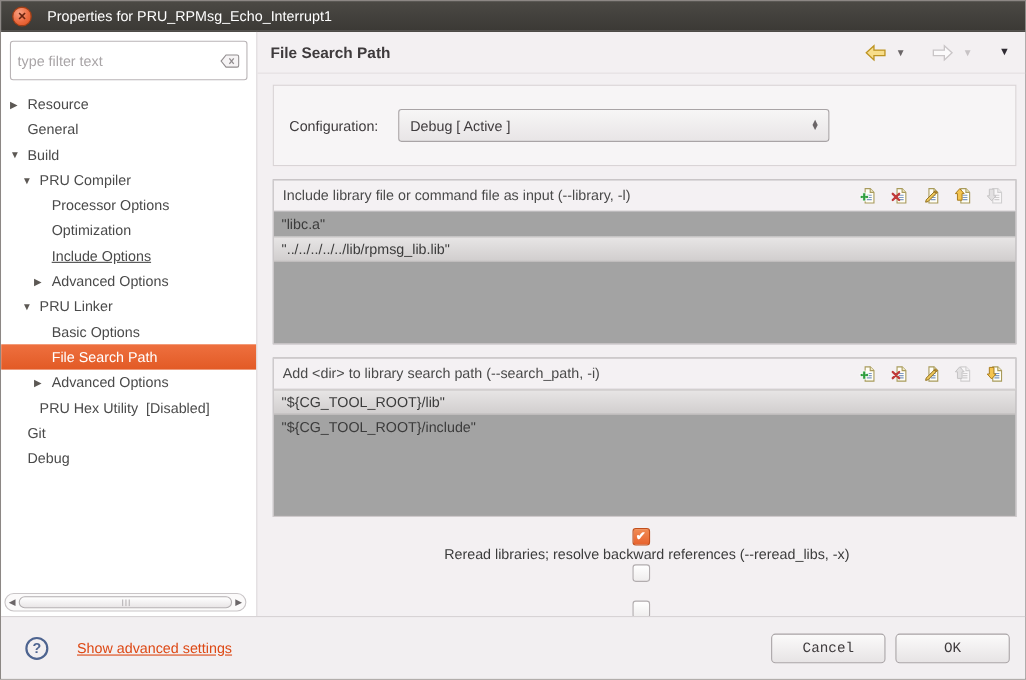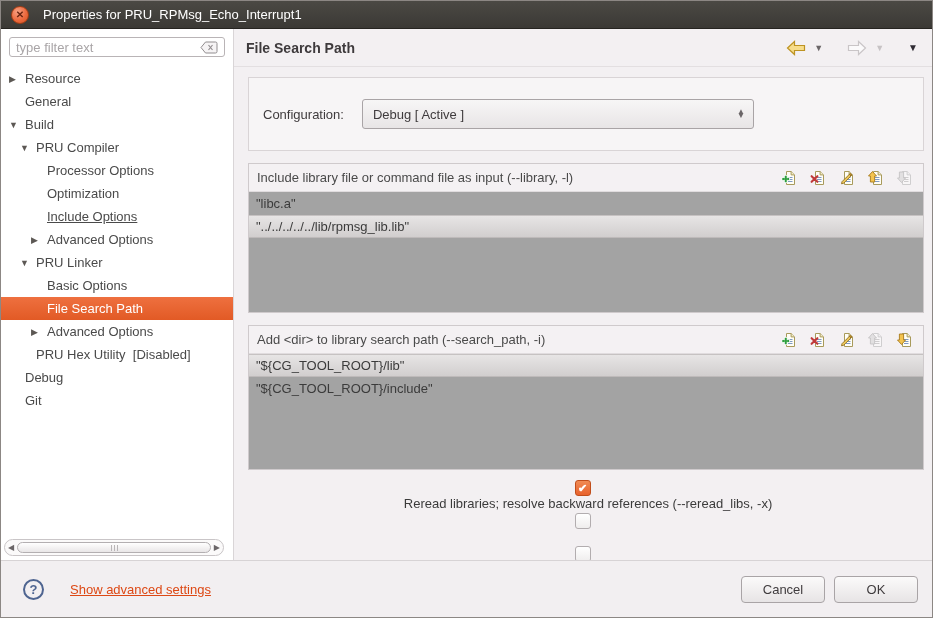--- a/index.html
+++ b/index.html
@@ -15,21 +15,21 @@
                border:1px solid #a33e15; color:#6a2410; font-size:10px; font-weight:bold;
                display:flex; align-items:center; justify-content:center; cursor:default; }
   .win-title { color:#ffffff; font-weight:normal; font-size:13px; margin-left:14px; }
 
   
   .main { flex:1; display:flex; min-height:0; }
 
   
   .sidebar { width:233px; flex:0 0 233px; background:#ffffff; border-right:1px solid #d9d5d7;
              position:relative; padding-top:8px; overflow:hidden; }
-  .filter-box { margin:0 8px; height:20px; border:1px solid #b9b4b6; border-radius:3px; background:#fff;
+  .filter-box { margin:0 8px; height:36px; border:1px solid #b9b4b6; border-radius:3px; background:#fff;
                 display:flex; align-items:center; padding:0 6px; }
   .filter-box input { border:none; outline:none; flex:1; font-size:13px; color:#444; background:transparent; }
   .filter-box input::placeholder { color:#a9a5a7; }
   .tree { margin-top:10px; font-size:13px; color:#4a4a4a; }
   .tree-row { height:23px; display:flex; align-items:center; cursor:default; }
   .tree-row .tw { width:16px; flex:0 0 16px; font-size:9px; color:#5c5854; text-align:left; }
   .tree-row .lbl { white-space:pre; }
   .tree-row.selected { background:linear-gradient(#ee703f,#e25a25); color:#fff; }
   .tree-row.selected .tw { color:#fff; }
 
@@ -88,21 +88,21 @@
   .checkbox.checked::after { content:"✔"; color:#fff; font-size:11px; font-weight:bold; line-height:1; }
 
   
   .footer { height:57px; flex:0 0 57px; border-top:1px solid #d7d3d5; background:#F2EFF1;
             display:flex; align-items:center; padding:0 14px; }
   .help-circle { width:21px; height:21px; border-radius:50%; border:2px solid #4e6490; color:#4e6490;
                  font-weight:bold; font-size:13px; display:flex; align-items:center; justify-content:center;
                  margin:0 0 0 8px; }
   .adv-link { margin-left:26px; color:#dd4814; font-size:13px; text-decoration:underline; cursor:pointer; }
   .footer-buttons { margin-left:auto; display:flex; gap:9px; }
-  .footer-buttons .btn { width:84px; height:27px; }
+  .footer-buttons .btn { width:104px; height:27px;font-family:Liberation Mono, monospace; }
 </style>
 </head>
 <body>
 
 <svg width="0" height="0" style="position:absolute">
   <defs>
     <g id="doc">
       <path d="M5.5 1.5 h4.6 l3.4 3.4 v9.6 h-8 z" fill="#fffef6" stroke="#a89a5b" stroke-width="1"></path>
       <path d="M10.1 1.5 v3.4 h3.4" fill="#f3edc9" stroke="#a89a5b" stroke-width="1"></path>
       <path d="M7 7.5 h4.5 M7 9.5 h4.5 M7 11.5 h4.5" stroke="#7e99c4" stroke-width="1"></path>
@@ -175,25 +175,25 @@
           <div class="tree-row" style="padding-left: 30px;">
     <span class="tw">▶</span>
     <span class="lbl">Advanced Options</span>
   </div>
           <div class="tree-row" style="padding-left: 19px; text-align: center;">
     <span class="tw"></span>
     <span class="lbl">PRU Hex Utility  [Disabled]</span>
   </div>
           <div class="tree-row" style="padding-left: 8px;">
     <span class="tw"></span>
+    <span class="lbl">Git</span>
+  </div>
+          <div class="tree-row" style="padding-left: 8px;">
+    <span class="tw"></span>
     <span class="lbl">Debug</span>
-  </div>
-          <div class="tree-row" style="padding-left: 8px;">
-    <span class="tw"></span>
-    <span class="lbl">Git</span>
   </div>
         </div>
       <div class="hscroll">
         <span class="sb-arrow">◀</span>
         <div class="sb-thumb">
           <span class="grip">
               <i></i>
               <i></i>
               <i></i>
             </span>

